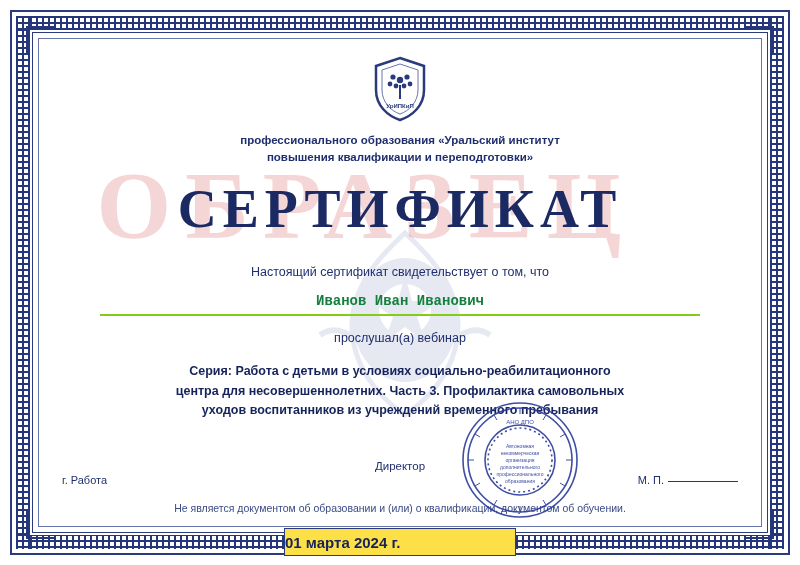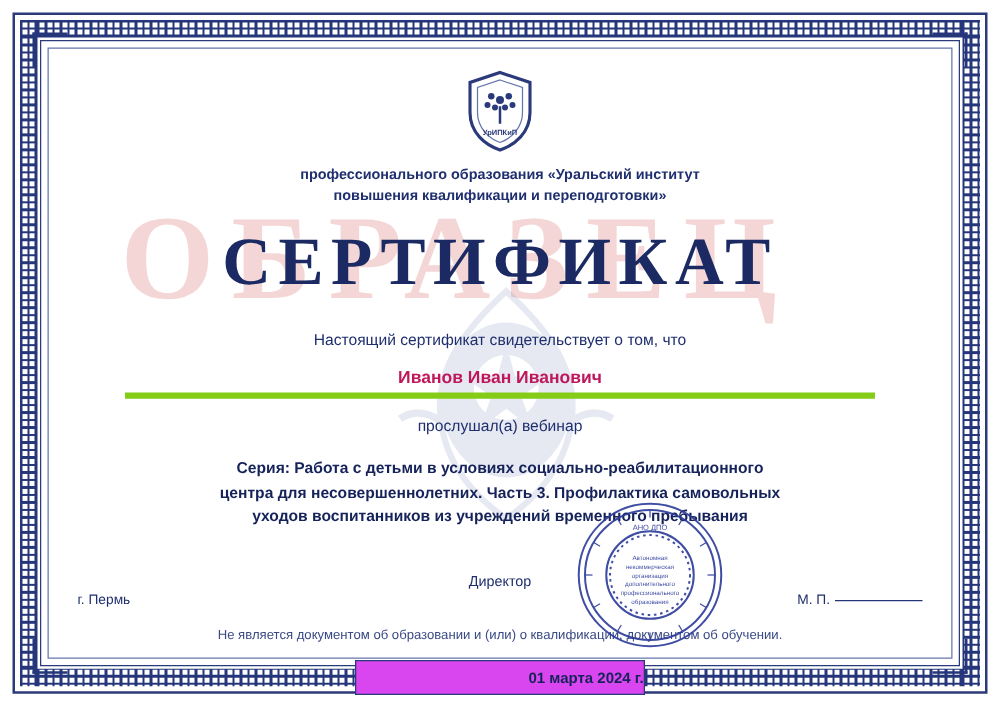--- a/index.html
+++ b/index.html
@@ -141,25 +141,26 @@
 
   .subtitle {
     margin-top: 28px;
     font-size: 12.5px;
     color: #1f2f6e;
   }
 
   .name-line {
     margin: 14px auto 0 auto;
     width: 600px;
-    border-bottom: 5px solid #84cc16;
+    border-bottom: 2px solid #84cc16;
     padding-bottom: 5px;
     font-size: 14px;
     font-weight: bold;
-    color: #be185d;
+    color: #15803d;
+    font-family: Liberation Mono, monospace;
   }
 
   .attended {
     margin-top: 15px;
     font-size: 12.5px;
     color: #1f2f6e;
   }
 
   .course {
     margin: 17px auto 0 auto;
@@ -236,26 +237,26 @@
 
   
   .date-box {
     position: absolute;
     left: 50%;
     transform: translateX(-50%);
     top: 528px;
     width: 230px;
     height: 26px;
     border: 1.5px solid #2b3a7a;
-    background: #d946ef;
+    background: #fde047;
     z-index: 5;
     display: flex;
     align-items: center;
-    justify-content: flex-end;
-    font-size: 12px;
+    justify-content: flex-start;
+    font-size: 15px;
     font-weight: bold;
     color: #15235a;
   }
 
   
   .corner {
     position: absolute;
     width: 26px;
     height: 26px;
     border: 2px solid #26367a;
@@ -364,21 +365,21 @@
         <text x="60" y="62">организация</text>
         <text x="60" y="69">дополнительного</text>
         <text x="60" y="76">профессионального</text>
         <text x="60" y="83">образования</text>
       </g>
       <text x="60" y="24" text-anchor="middle" font-family="Liberation Sans, sans-serif" font-size="6" fill="#2b3a9a">АНО ДПО</text>
     </svg>
   </div>
 
   <div class="footer">
-    <div class="city">г. Пермь</div>
+    <div class="city">г. Работа</div>
     <div class="director">
       <div>Директор</div>
     </div>
     <div class="mp">
       <span>М. П.</span><span class="rule"></span>
     </div>
   </div>
 
   <div class="disclaimer">Не является документом об образовании и (или) о квалификации, документом об обучении.</div>
 

